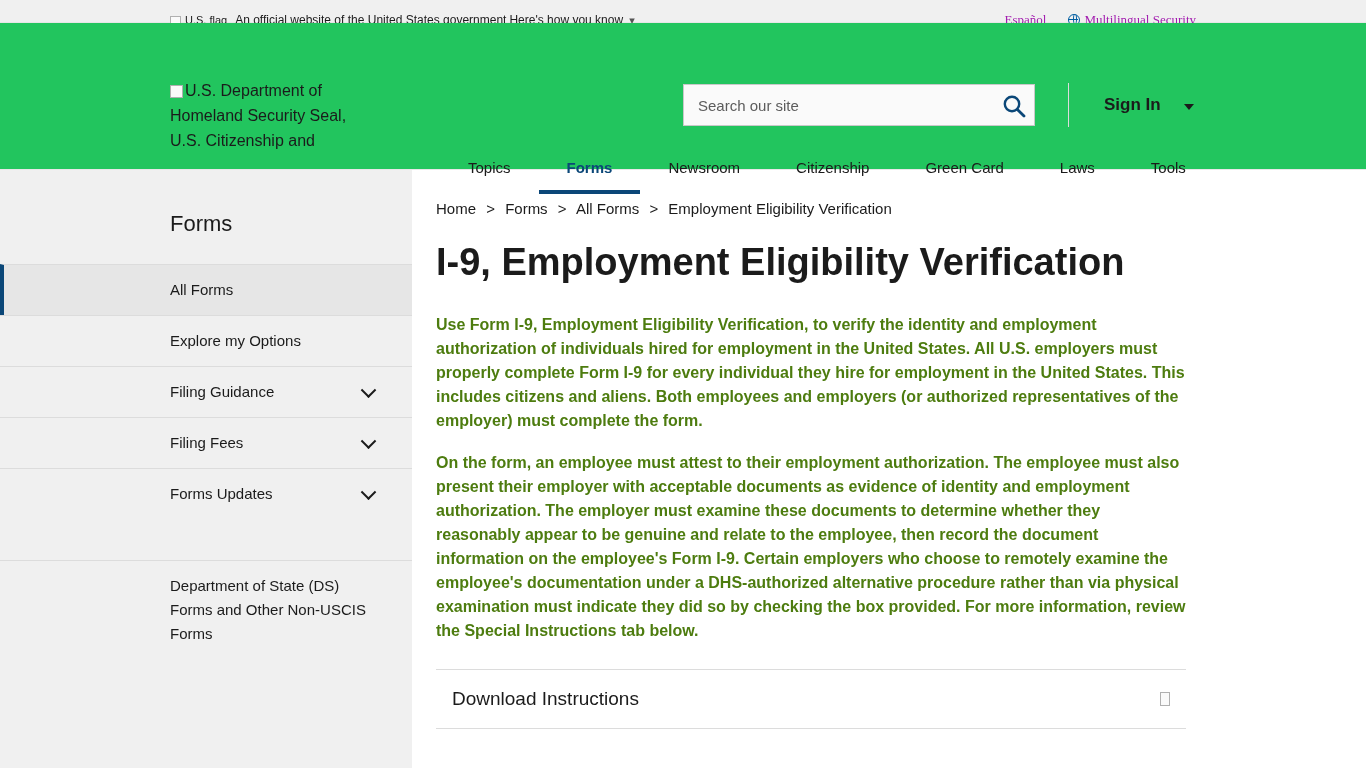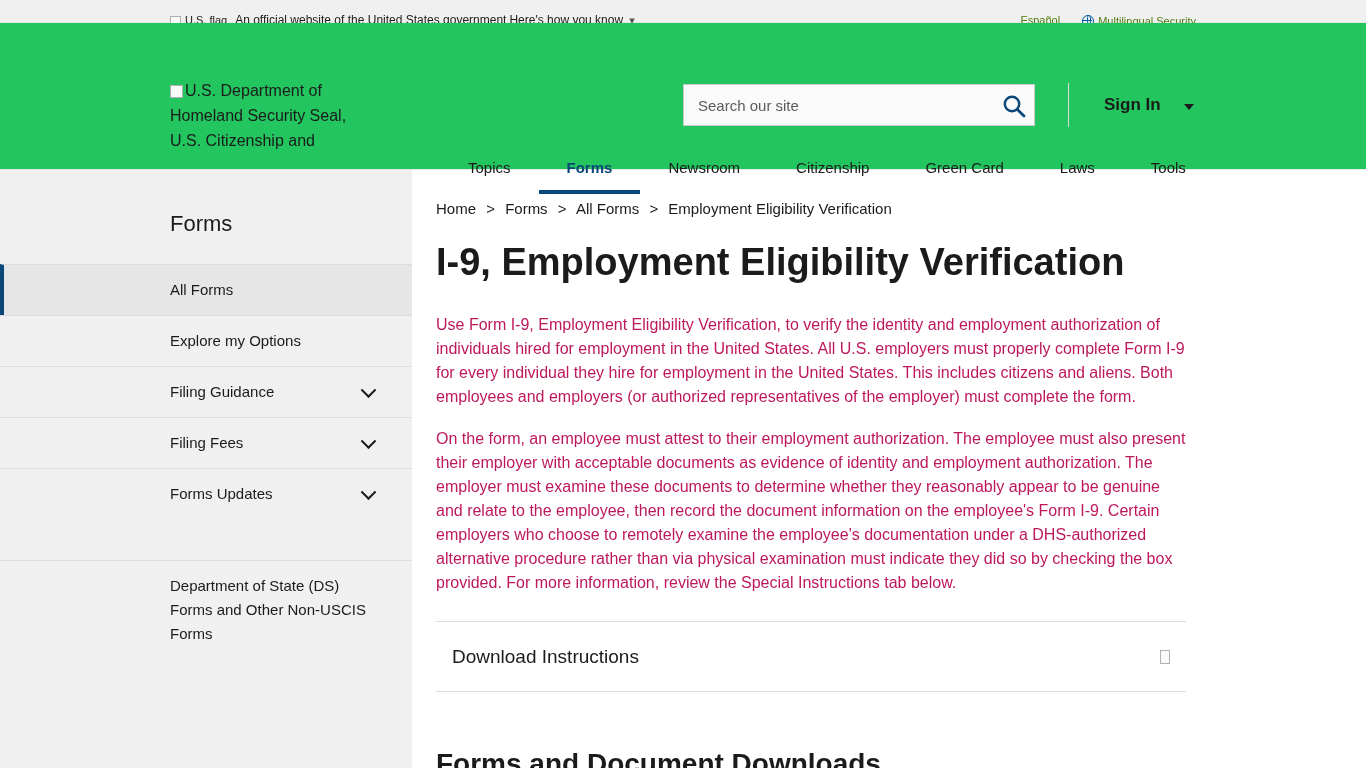--- a/index.html
+++ b/index.html
@@ -53,24 +53,25 @@
     color: #555;
   }
   .banner-right {
     margin-left: auto;
     display: flex;
     align-items: center;
     gap: 22px;
     padding-right: 150px;
   }
   .banner-right a {
-    color: #4d7c0f;
+    color: #a21caf;
     text-decoration: none;
-    font-size: 11px;
-    cursor: pointer;
+    font-size: 13px;
+    cursor: pointer;
+    font-family: Liberation Serif, serif;
   }
   .globe-icon {
     display: inline-block;
     width: 12px; height: 12px;
     border: 1px solid #005ea2;
     border-radius: 50%;
     position: relative;
     top: 2px;
     margin-right: 4px;
   }
@@ -247,28 +248,29 @@
   .page-title {
     font-size: 38px;
     line-height: 46px;
     font-weight: bold;
     color: #1b1b1b;
     margin: 0 0 28px 0;
   }
   .para {
     font-size: 16px;
     line-height: 24px;
-    color: #be185d;
+    color: #4d7c0f;
     margin: 0 0 18px 0;
+    font-weight: bold;
   }
   .accordion {
     border-top: 1px solid #dcdcdc;
     border-bottom: 1px solid #dcdcdc;
     margin-top: 26px;
-    height: 71px;
+    height: 60px;
     display: flex;
     align-items: center;
     justify-content: space-between;
     padding: 0 16px;
     cursor: pointer;
   }
   .accordion-label {
     font-size: 19px;
     color: #1b1b1b;
   }

